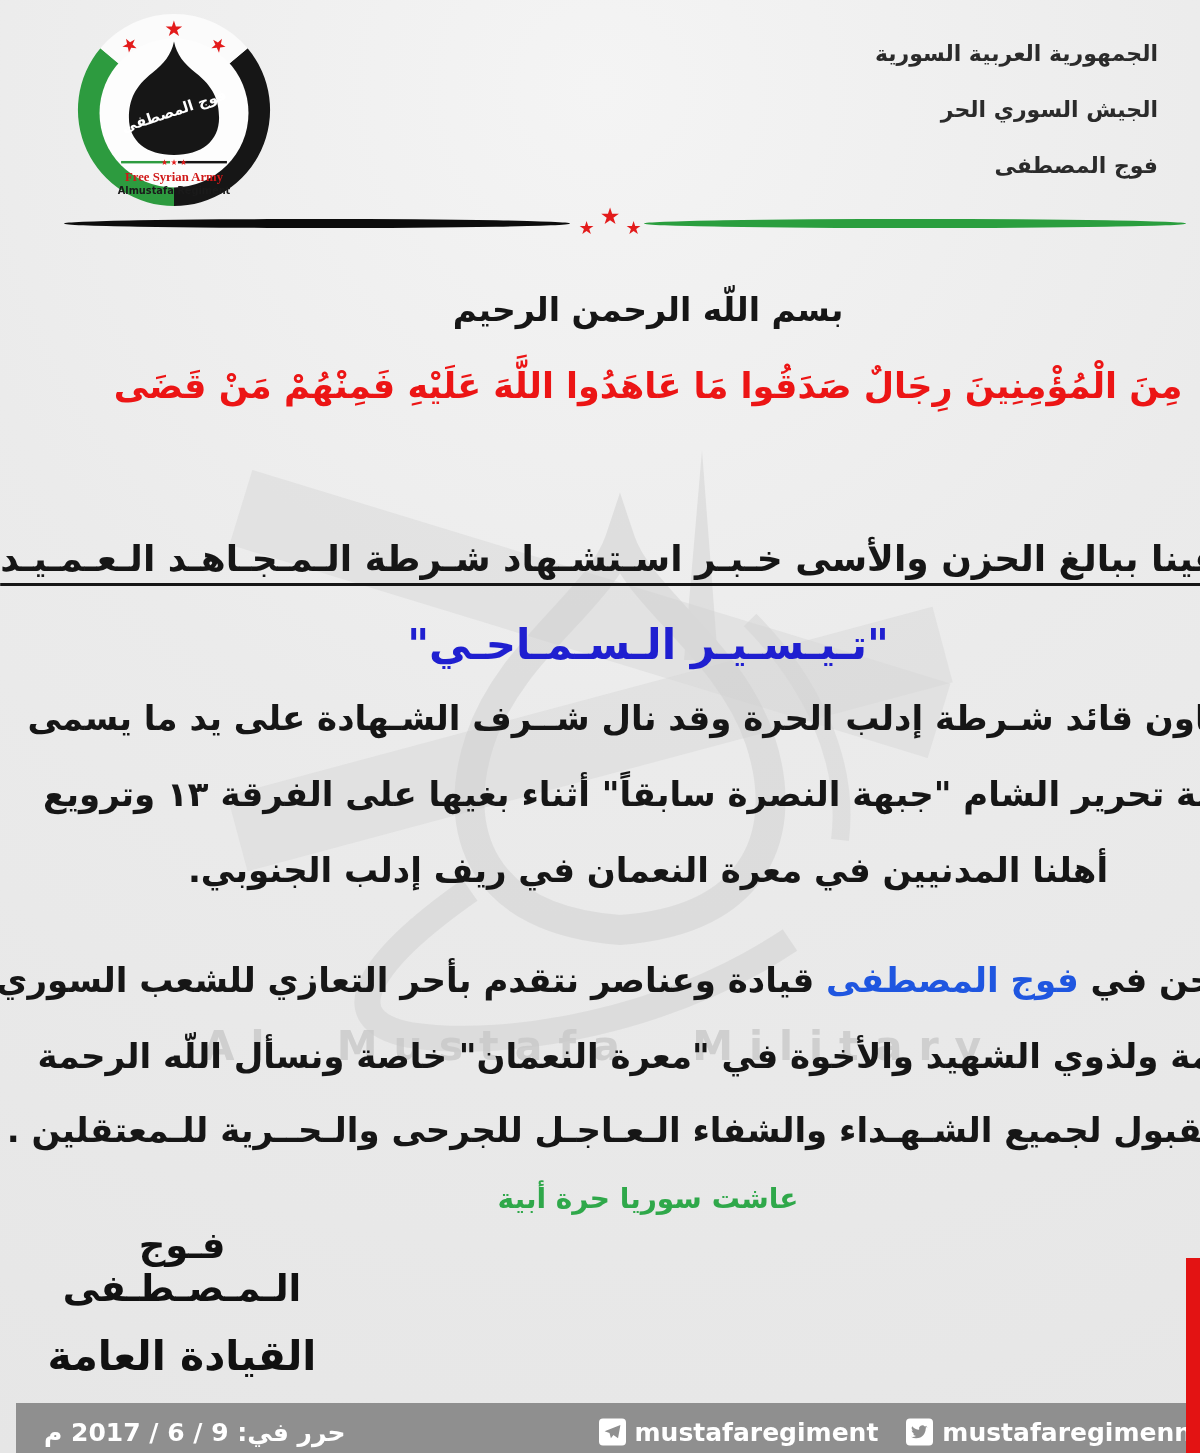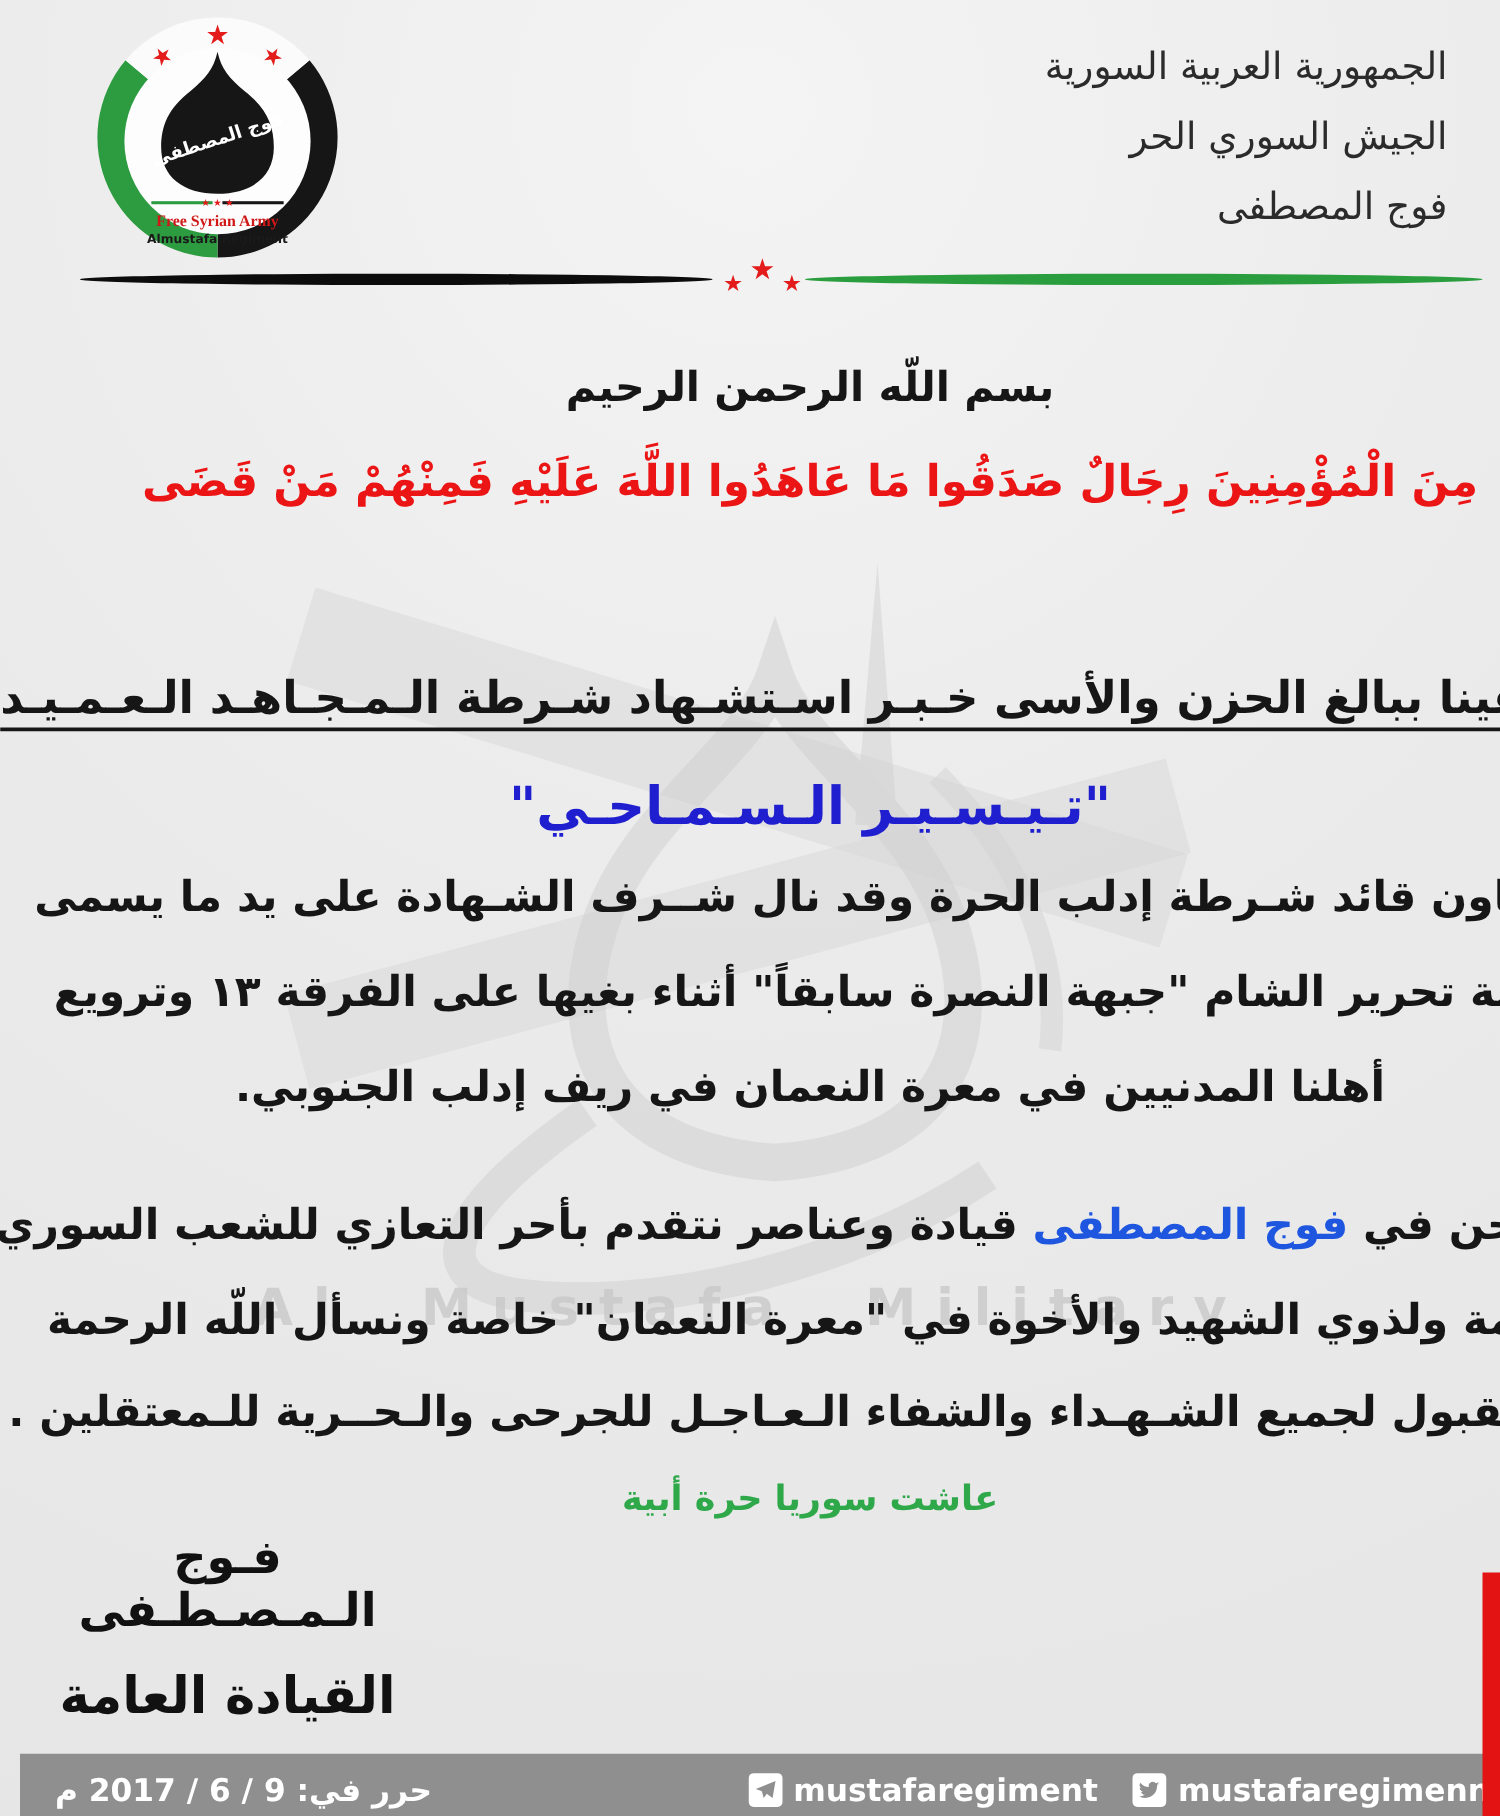--- a/index.html
+++ b/index.html
@@ -17,21 +17,21 @@
   .wm-svg{position:absolute;left:150px;top:420px;z-index:1;opacity:.5;}
   .wm-text{
     position:absolute;left:0;top:1022px;width:1200px;z-index:1;
     text-align:center;font-size:41px;font-weight:bold;
     letter-spacing:16px;word-spacing:26px;color:#c9c9c9;opacity:.8;
   }
   
   .gov-lines{
     position:absolute;top:26px;right:42px;z-index:3;
     direction:rtl;text-align:right;color:#2b2b2b;
-    font-weight:normal;font-size:30px;line-height:56px;
+    font-weight:bold;font-size:22px;line-height:56px;
   }
   .logo{position:absolute;left:76px;top:12px;width:196px;height:196px;z-index:3;}
   
   .divider{position:absolute;left:0;top:206px;width:1200px;height:36px;z-index:3;}
   .div-black{position:absolute;left:64px;top:13px;width:506px;height:9px;background:#0c0c0c;border-radius:50%;}
   .div-green{position:absolute;left:644px;top:13px;width:542px;height:9px;background:#2a9e3e;border-radius:50%;}
   .div-stars{position:absolute;left:566px;top:0;width:88px;text-align:center;color:#e31b1b;}
   .div-stars .ds{display:inline-block;font-size:18px;position:relative;top:7px;}
   .div-stars .ds.mid{font-size:23px;top:-3px;}
   

